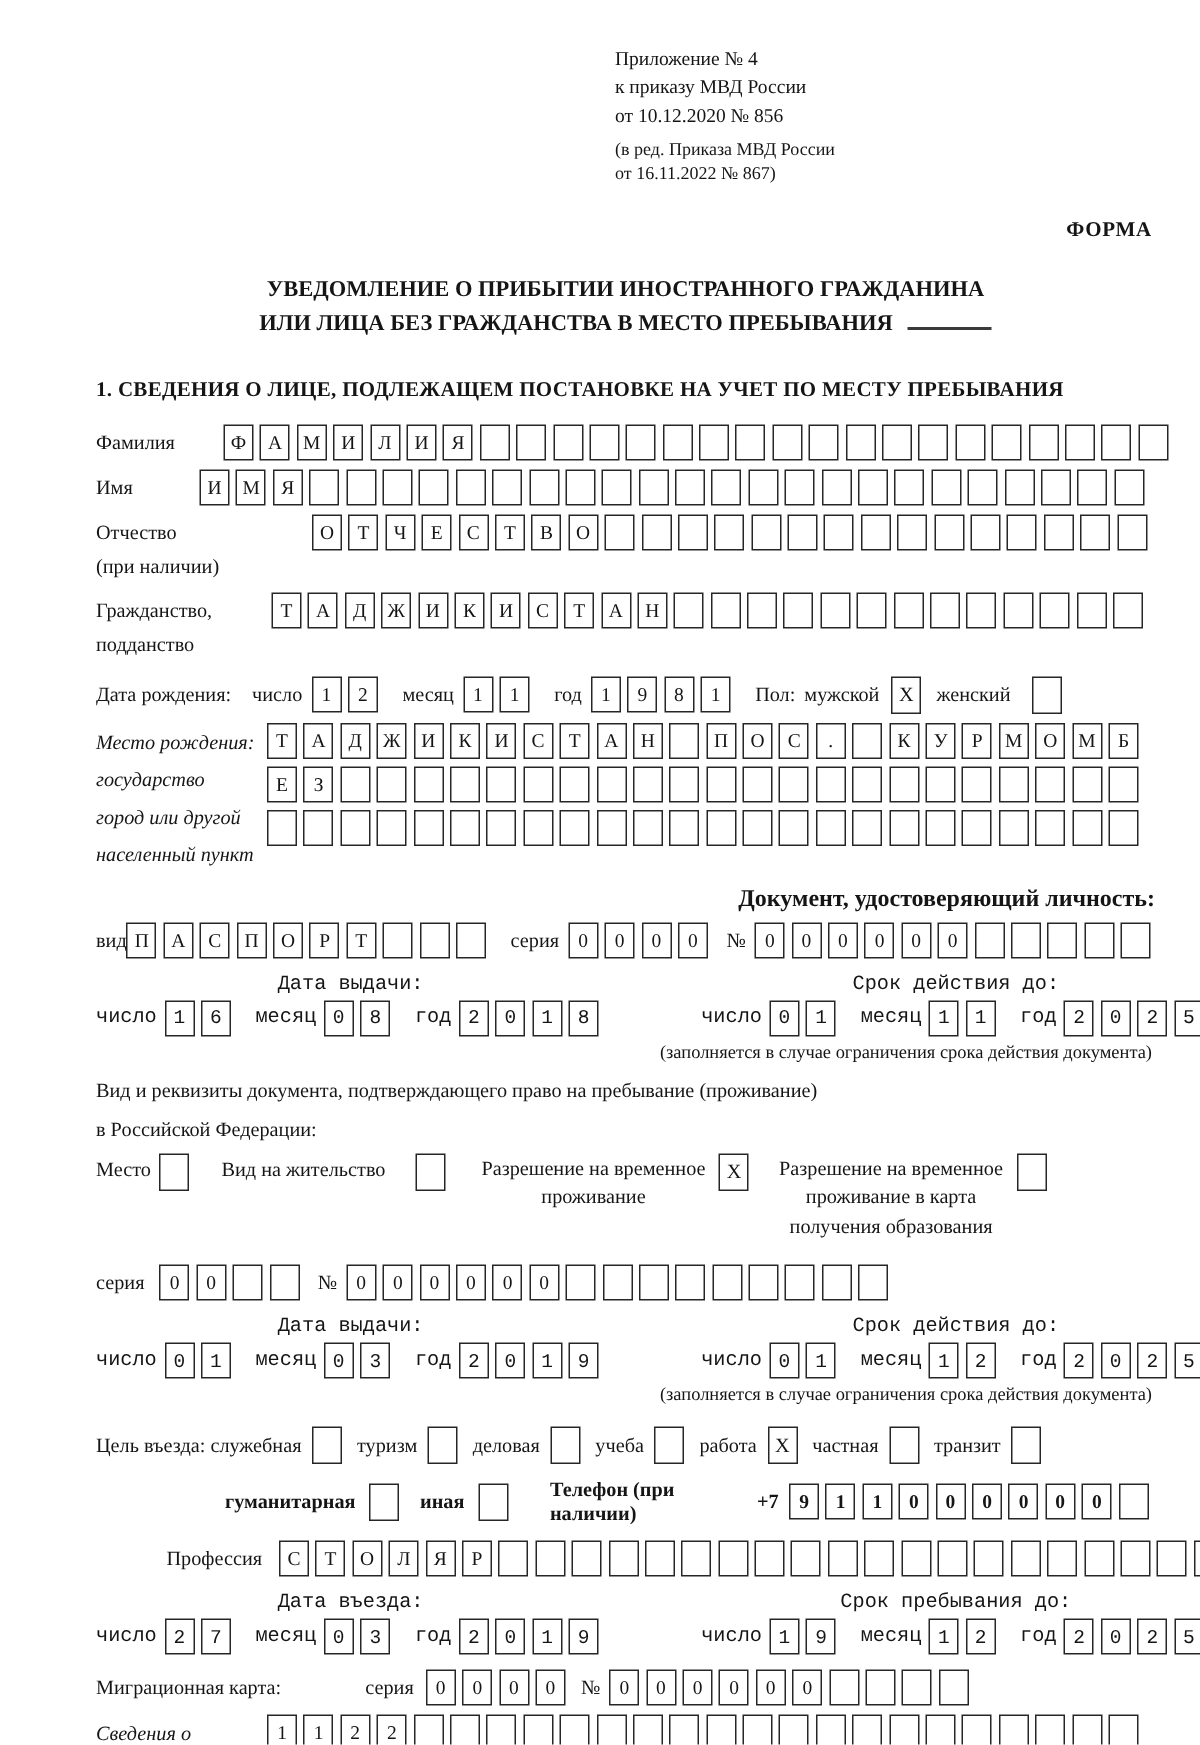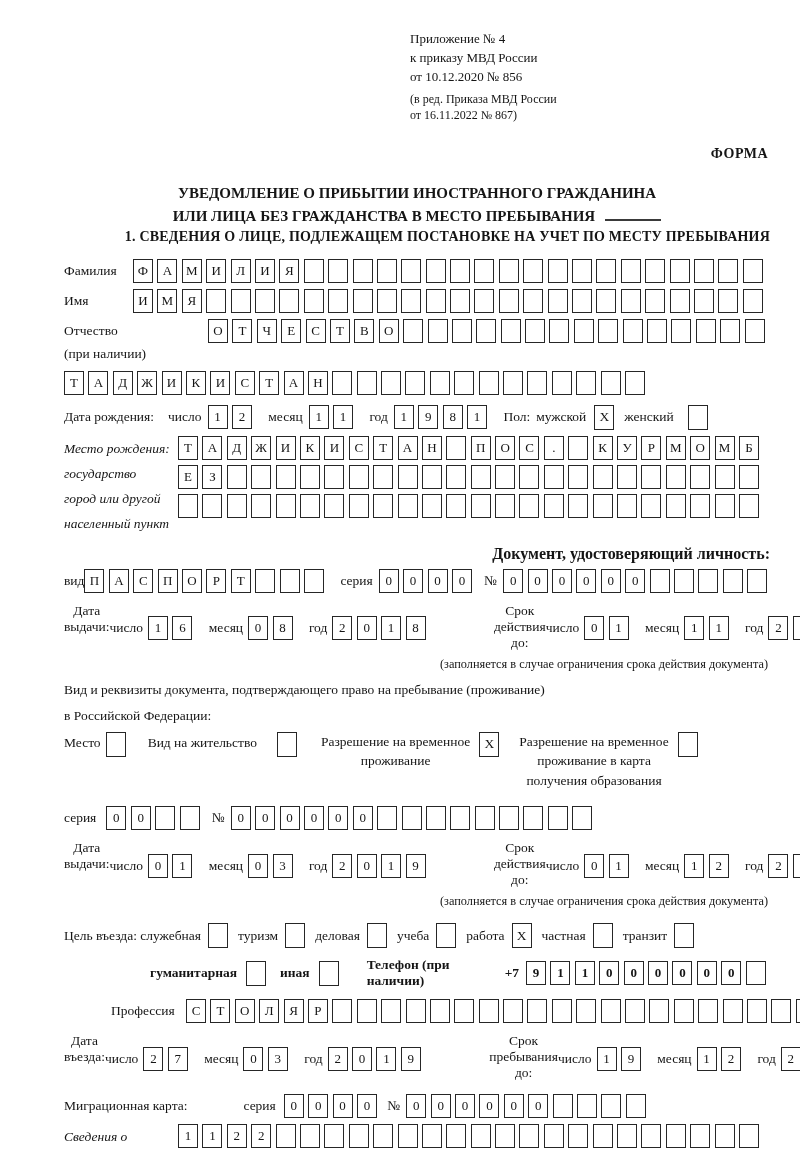--- a/index.html
+++ b/index.html
@@ -12,21 +12,21 @@
   }
   .page { padding: 30px 30px 0 64px; position: relative; }
 
   
   .hdr { margin-left: 346px; width: 230px; line-height: 1.45; font-size: 13px; }
   .hdr-small { font-size: 12px; line-height: 1.4; margin-top: 4px; }
   .forma { text-align: right; font-weight: bold; font-size: 14px; margin: 22px 2px 0 0; letter-spacing: .5px; }
 
   .title { text-align: center; font-weight: bold; font-size: 15px; margin-top: 20px; line-height: 1.55; }
   .blank-line { display: inline-block; width: 56px; height: 13px; border-bottom: 2.2px solid #3a3a3a; margin-left: 10px; }
-  .sec { text-align: right; font-weight: bold; font-size: 14px; letter-spacing: .2px; }
+  .sec { text-align: left; font-weight: bold; font-size: 14px; margin-top: 24px; letter-spacing: .2px; }
 
   .row { display: flex; align-items: flex-start; margin-top: 6px; }
   .row.vc { align-items: center; }
   .lbl { flex: 0 0 auto; padding-top: 4px; }
   .w69 { width: 69px; } .w144 { width: 144px; } .w117 { width: 117px; }
   .w114 { width: 114px; font-style: italic; } .w75 { width: 75px; margin-left: 47px; }
   .lblcol { flex: 0 0 auto; line-height: 25px; }
   .lblcol2 { flex: 0 0 auto; line-height: 23px; }
 
   .cells { display: flex; flex-wrap: nowrap; }
@@ -41,21 +41,21 @@
     border: 1.6px solid #262626; align-items: center; justify-content: center;
     font-size: 13.5px; vertical-align: middle;
   }
 
   .dlbl { margin: 0 6px 0 12px; }
   .dlbl.first { margin-left: 14px; }
 
   .center-bold { text-align: right; font-weight: bold; margin-top: 9px; font-size: 16px; }
 
   .dates { display: flex; margin-top: 10px; }
-  .dg { display: flex; flex-direction: row; }
+  .dg { display: flex; flex-direction: column; font-family: Liberation Mono, monospace; }
   .dg-right { margin-left: 64px; }
   .dg-head { text-align: center; margin-bottom: 3px; }
   .dg-row { display: flex; align-items: center; }
   .dg-row .dlbl { margin: 0 5px 0 0; }
   .dg-row .gap { margin-left: 12px; }
   .note-right { text-align: right; font-size: 12.3px; margin-top: 3px; padding-right: 2px; }
 
   .plain { margin-top: 10px; }
   .cbrow { display: flex; align-items: flex-start; margin-top: 8px; }
   .cbitem { display: flex; align-items: flex-start; }
@@ -64,21 +64,21 @@
 
   .purpose-row { display: flex; align-items: center; margin-top: 14px; flex-wrap: nowrap; }
   .purpose-row .checkbox { margin: 0 10px 0 7px; }
   .purpose-row .checkbox:last-child { margin-right: 0; }
   .purpose2 { display: flex; align-items: center; margin-top: 9px; padding-left: 86px; font-weight: bold; }
   .purpose2 .checkbox { margin: 0 14px 0 9px; }
   .phone-lbl { margin: 0 22px 0 14px; }
   .pfx { margin-right: 7px; }
 
   .mig-gap { margin-left: 56px; margin-right: 8px; }
-  .mt10 { margin-top: 10px; } .mt14 { margin-top: 14px; } .mt16 { margin-top: 16px; }
+  .mt10 { margin-top: 10px; } .mt14 { margin-top: 14px; gap: 16px; } .mt16 { margin-top: 16px; }
 </style>
 </head>
 <body>
 
 <div class="page">
 
   <div class="hdr">
     <div>Приложение № 4</div>
     <div>к приказу МВД России</div>
     <div>от 10.12.2020 № 856</div>
@@ -189,20 +189,24 @@
         <span class="cell"></span>
         <span class="cell"></span>
         <span class="cell"></span>
         <span class="cell"></span>
         <span class="cell"></span>
         <span class="cell"></span>
       </span>
   </div>
 
   <div class="row">
+    <div class="lblcol2 w117">
+      <div>Гражданство,</div>
+      <div>подданство</div>
+    </div>
     <span class="cells">
         <span class="cell">Т</span>
         <span class="cell">А</span>
         <span class="cell">Д</span>
         <span class="cell">Ж</span>
         <span class="cell">И</span>
         <span class="cell">К</span>
         <span class="cell">И</span>
         <span class="cell">С</span>
         <span class="cell">Т</span>

